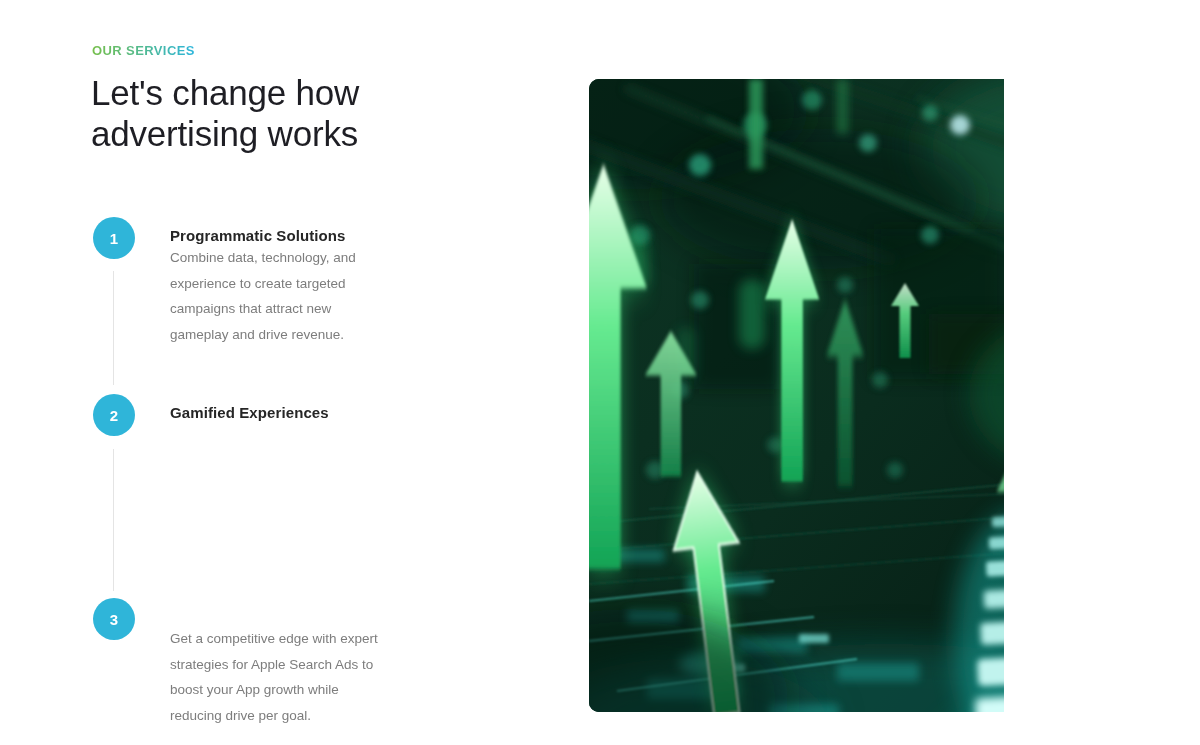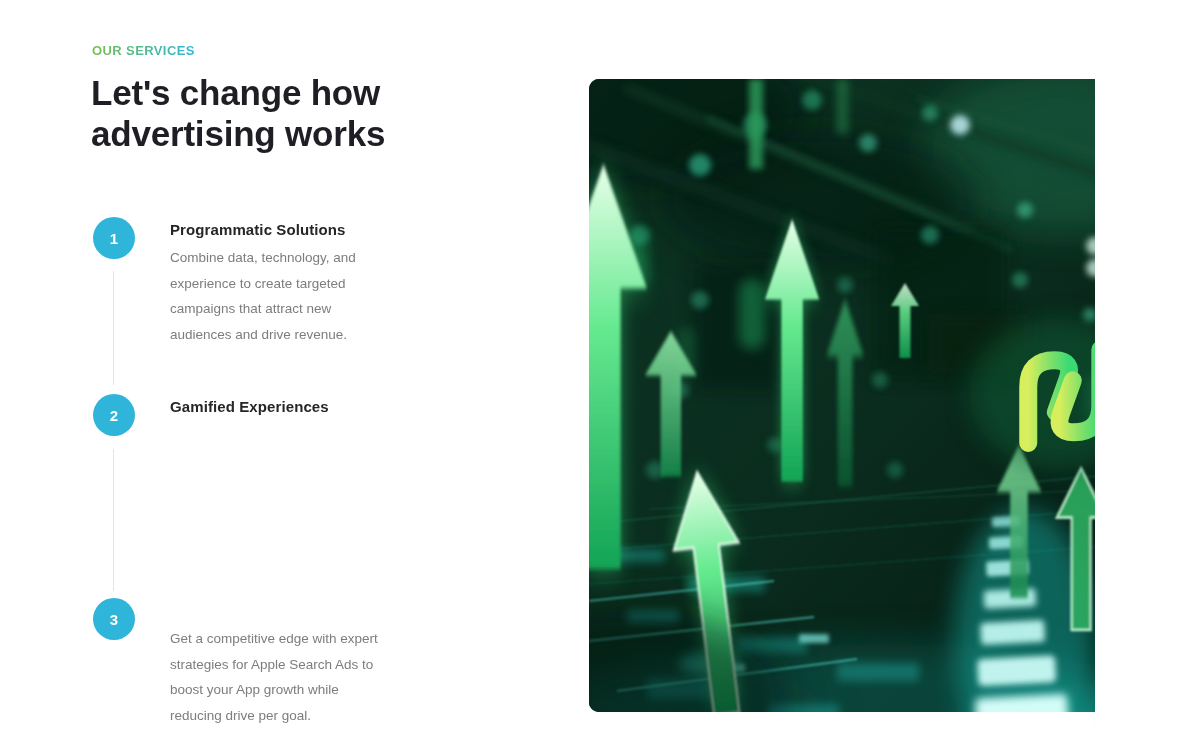--- a/index.html
+++ b/index.html
@@ -1,48 +1,48 @@
 <!DOCTYPE html>
 <html><head>
 <meta charset="utf-8">
 <style>
   * { margin:0; padding:0; box-sizing:border-box; }
   html,body { background:#ffffff; }
   body { font-family:"Liberation Sans", sans-serif; }
   .canvas {
-    position:relative; width:1095px; height:745px;
+    position:relative; width:1004px; height:745px;
     background:#ffffff; overflow:hidden;
   }
 
   
   .eyebrow {
     position:absolute; left:92px; top:43px;
     font-size:13px; font-weight:700; letter-spacing:.4px;
     text-transform:uppercase;
     background:linear-gradient(90deg,#76bf4b 0%,#2cb5dc 100%);
     -webkit-background-clip:text; background-clip:text;
     color:transparent; -webkit-text-fill-color:transparent;
   }
   .heading {
     position:absolute; left:91px; top:72px; width:400px;
-    font-size:35px; line-height:41px; font-weight:700;
+    font-size:35px; line-height:41px; font-weight:400;
     color:#1e1e24; letter-spacing:-0.2px;
   }
   .service-item { position:absolute; left:93px; width:310px; height:170px; }
   .item-1 { top:217px; }
   .item-2 { top:394px; }
   .item-3 { top:598px; }
   .badge {
     position:absolute; left:0; top:0; width:42px; height:42px;
     border-radius:50%; background:#2fb5d9;
     display:flex; align-items:center; justify-content:center;
   }
   .badge-num { color:#ffffff; font-size:15px; font-weight:600; }
   .item-title {
-    position:absolute; left:77px; top:4px; width:230px;
+    position:absolute; left:77px; top:10px; width:230px;
     font-size:15px; font-weight:700; color:#262626; letter-spacing:.1px;
   }
   .item-desc {
     position:absolute; left:77px; top:28px; width:216px;
     font-size:13.5px; line-height:25.5px; color:#7d7d7d;
   }
   .connector { position:absolute; left:113px; width:1px; background:#e4e4e4; }
   .connector-1 { top:271px; height:114px; }
   .connector-2 { top:449px; height:142px; }
 
@@ -89,21 +89,21 @@
   <h2 class="heading">Let's change how advertising works</h2>
 
   <div class="connector connector-1"></div>
   <div class="connector connector-2"></div>
 
   <div class="service-item item-1">
     <div class="badge">
       <span class="badge-num">1</span>
     </div>
     <div class="item-title">Programmatic Solutions</div>
-    <div class="item-desc">Combine data, technology, and experience to create targeted campaigns that attract new audiences and drive revenue.</div>
+    <div class="item-desc">Combine data, technology, and experience to create targeted campaigns that attract new gameplay and drive revenue.</div>
   </div>
 
   <div class="service-item item-2">
     <div class="badge">
       <span class="badge-num">2</span>
     </div>
     <div class="item-title">Gamified Experiences</div>
   </div>
 
   <div class="service-item item-3">

